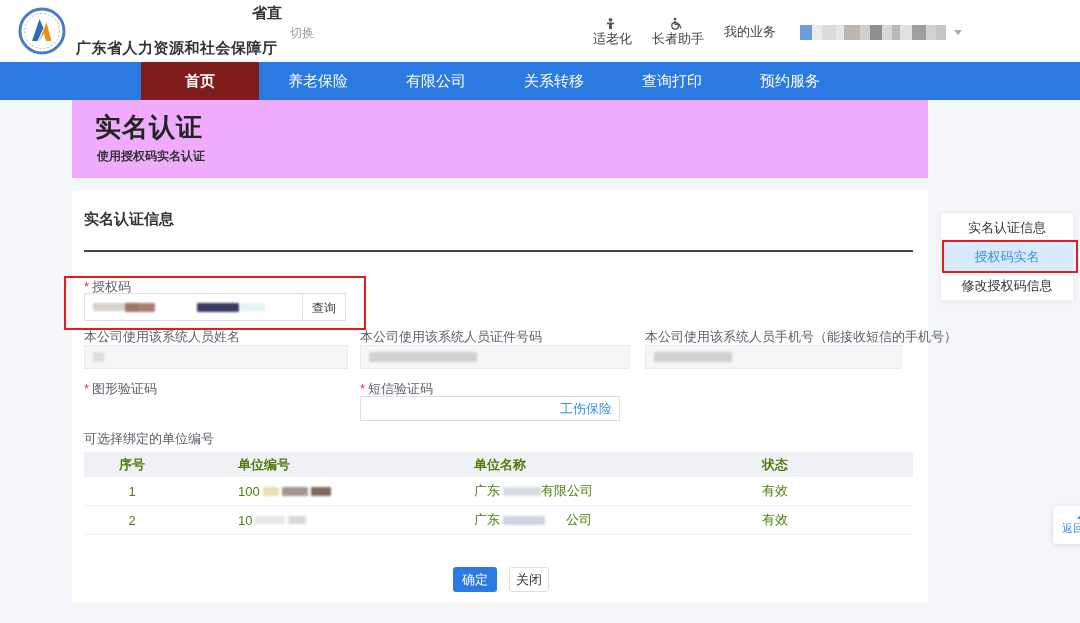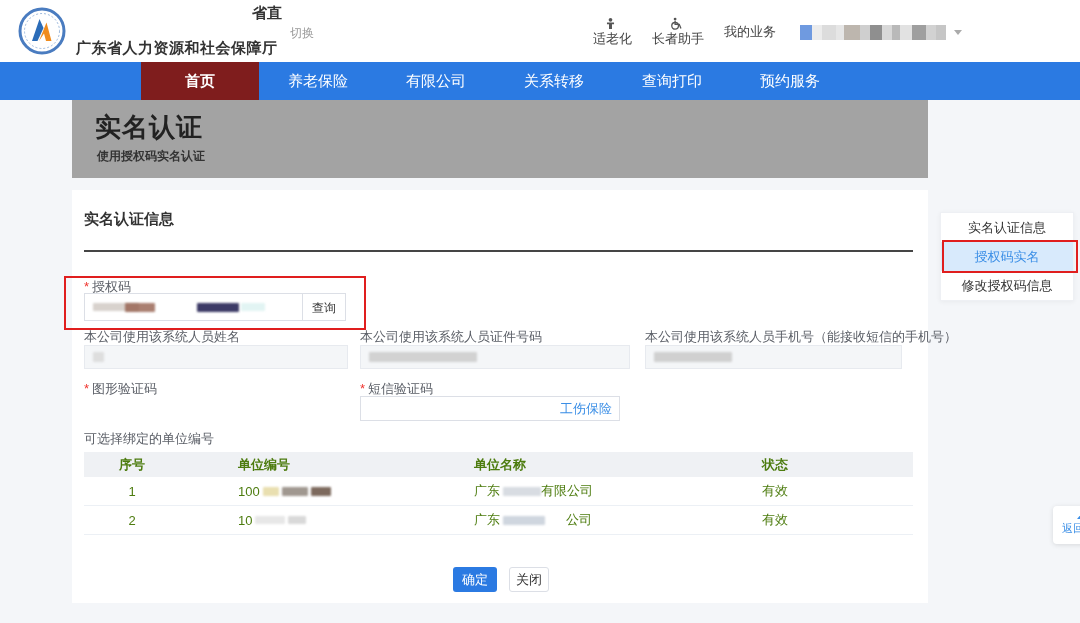--- a/index.html
+++ b/index.html
@@ -23,21 +23,21 @@
   .user{display:flex;align-items:center;margin-left:4px;}
   .user-blur{display:flex;height:15px;filter:blur(.6px);}
   .user-blur i{display:block;height:15px;}
   .caret{width:0;height:0;border-left:4px solid transparent;border-right:4px solid transparent;border-top:5px solid #ababab;margin-left:8px;}
   
   .nav{position:absolute;left:0;top:62px;width:1080px;height:38px;background:#2b7ae2;}
   .tabs{position:absolute;left:141px;top:0;display:flex;}
   .tab{width:118px;height:38px;line-height:38px;text-align:center;color:#fff;font-size:15px;cursor:pointer;}
   .tab.active{background:#7f1d1d;font-weight:bold;}
   
-  .title-card{position:absolute;left:72px;top:100px;width:856px;height:78px;background:#a3a3a3;}
+  .title-card{position:absolute;left:72px;top:100px;width:856px;height:78px;background:#f0abfc;}
   .page-title{position:absolute;left:23px;top:10px;font-size:26px;font-weight:bold;color:#222;letter-spacing:1px;}
   .page-sub{position:absolute;left:25px;top:48px;font-size:12px;font-weight:bold;color:#333;}
   
   .main-card{position:absolute;left:72px;top:190px;width:856px;height:413px;background:#fff;}
   .section-title{position:absolute;left:12px;top:20px;font-size:15px;font-weight:bold;color:#333;}
   .section-hr{position:absolute;left:12px;top:60px;width:829px;height:2px;background:#454545;}
   .flabel{position:absolute;font-size:13px;color:#5a5e66;white-space:nowrap;}
   .star{color:#f0342e;margin-right:3px;}
   .auth-group{position:absolute;left:12px;top:103px;display:flex;}
   .auth-input{width:218px;height:28px;border:1px solid #dcdfe6;border-right:none;background:#fff;box-sizing:border-box;display:flex;align-items:center;padding-left:8px;}

